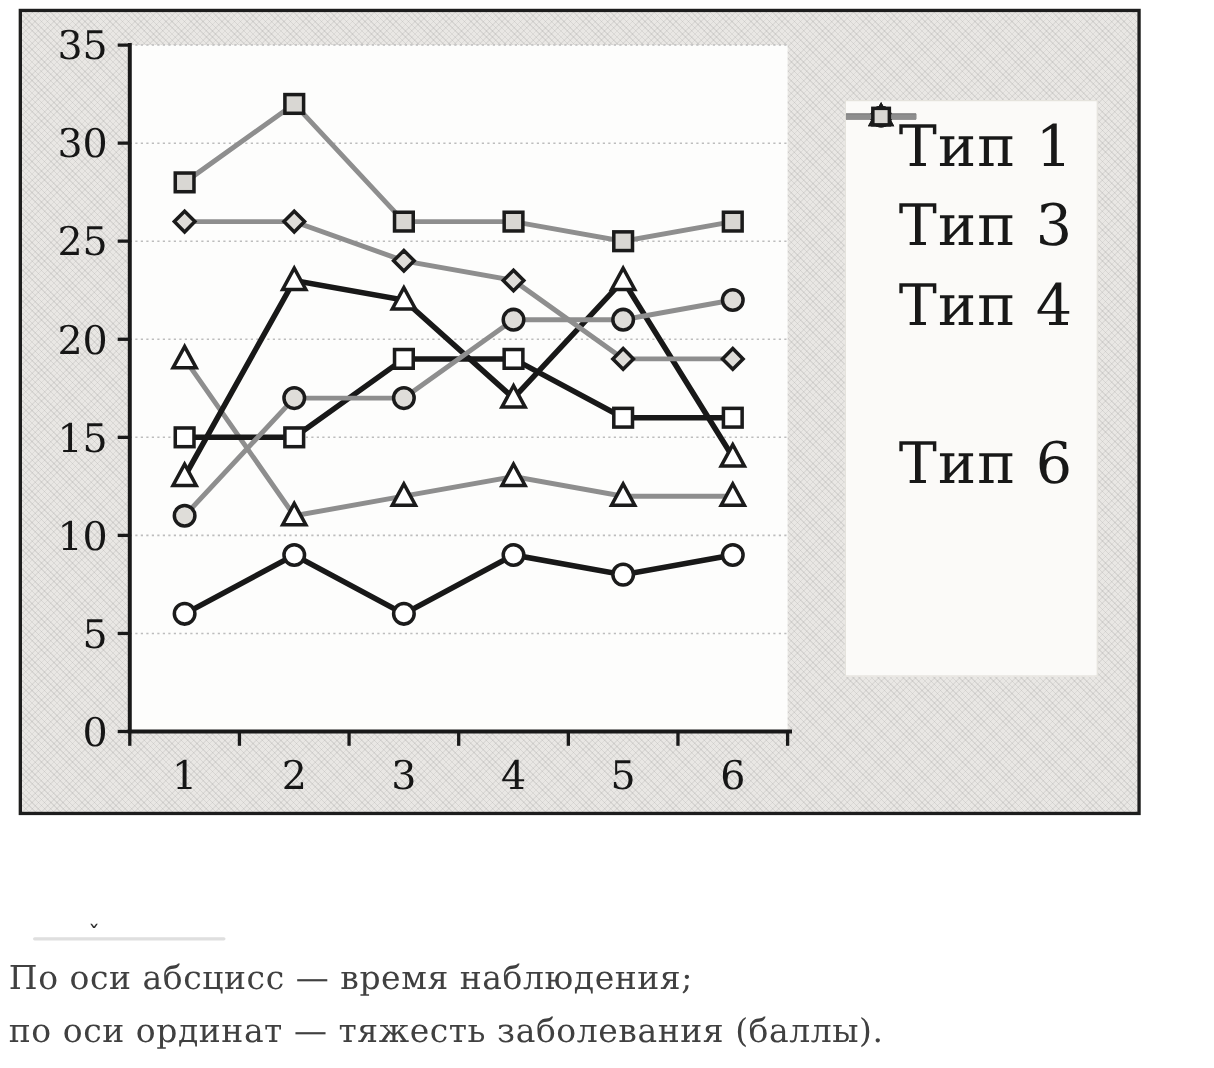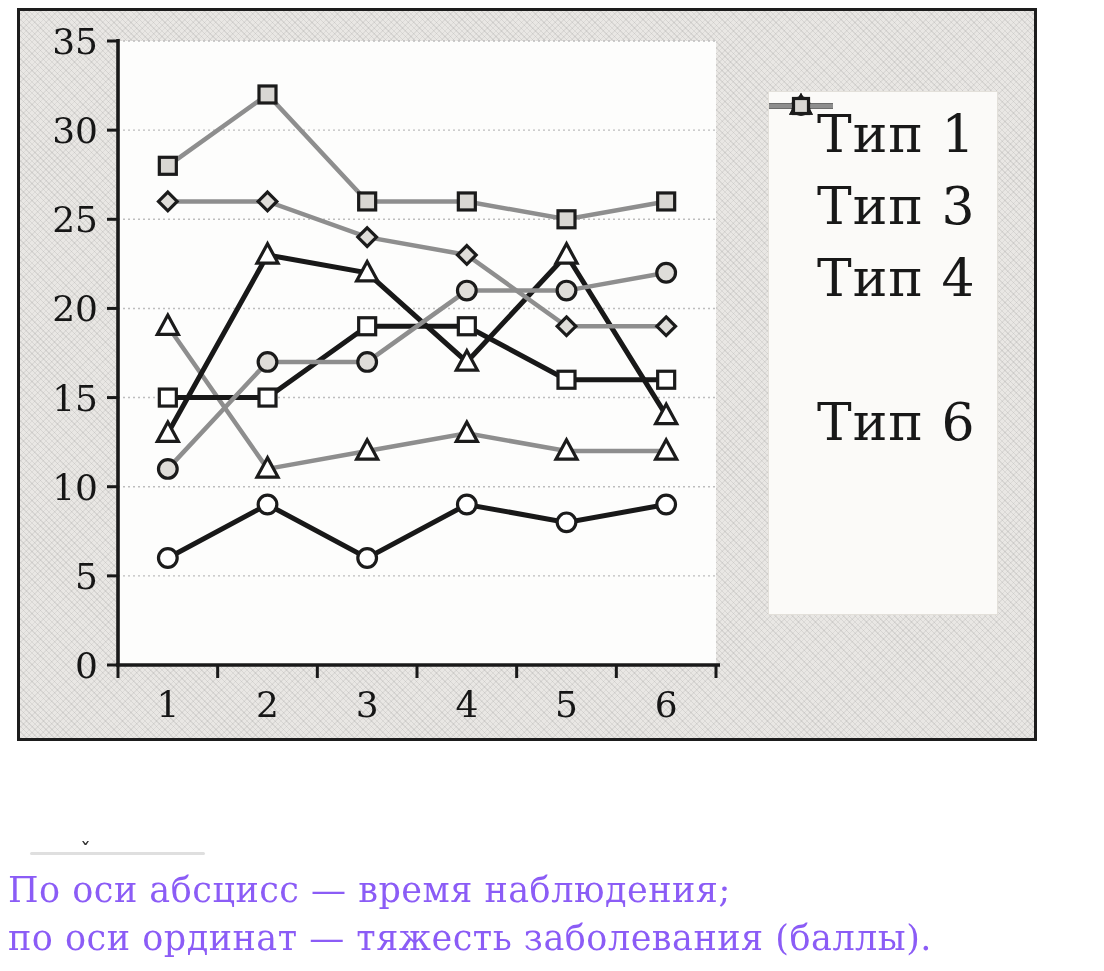--- a/index.html
+++ b/index.html
@@ -26,21 +26,21 @@
   }
   .legend-row{height:72px;display:flex;align-items:center;}
   .legend-swatch{width:64px;height:28px;flex:0 0 64px;}
   .legend-label{
     margin-left:30px;font-size:52px;color:#181818;letter-spacing:1px;
     white-space:nowrap;
   }
   
   .caption{
     position:absolute;left:8px;top:866px;
-    font-size:35px;line-height:48px;color:#8b5cf6;letter-spacing:.5px;
+    font-size:30px;line-height:48px;color:#404040;letter-spacing:.5px;
   }
   .caption p{margin:0;}
   
   .smudge-line{
     position:absolute;left:30px;top:852px;width:175px;height:3px;
     background:rgba(150,150,150,.30);border-radius:2px;
   }
   .smudge-check{
     position:absolute;left:80px;top:838px;
     font-size:22px;color:#2e2e2e;font-family:"DejaVu Sans",sans-serif;

